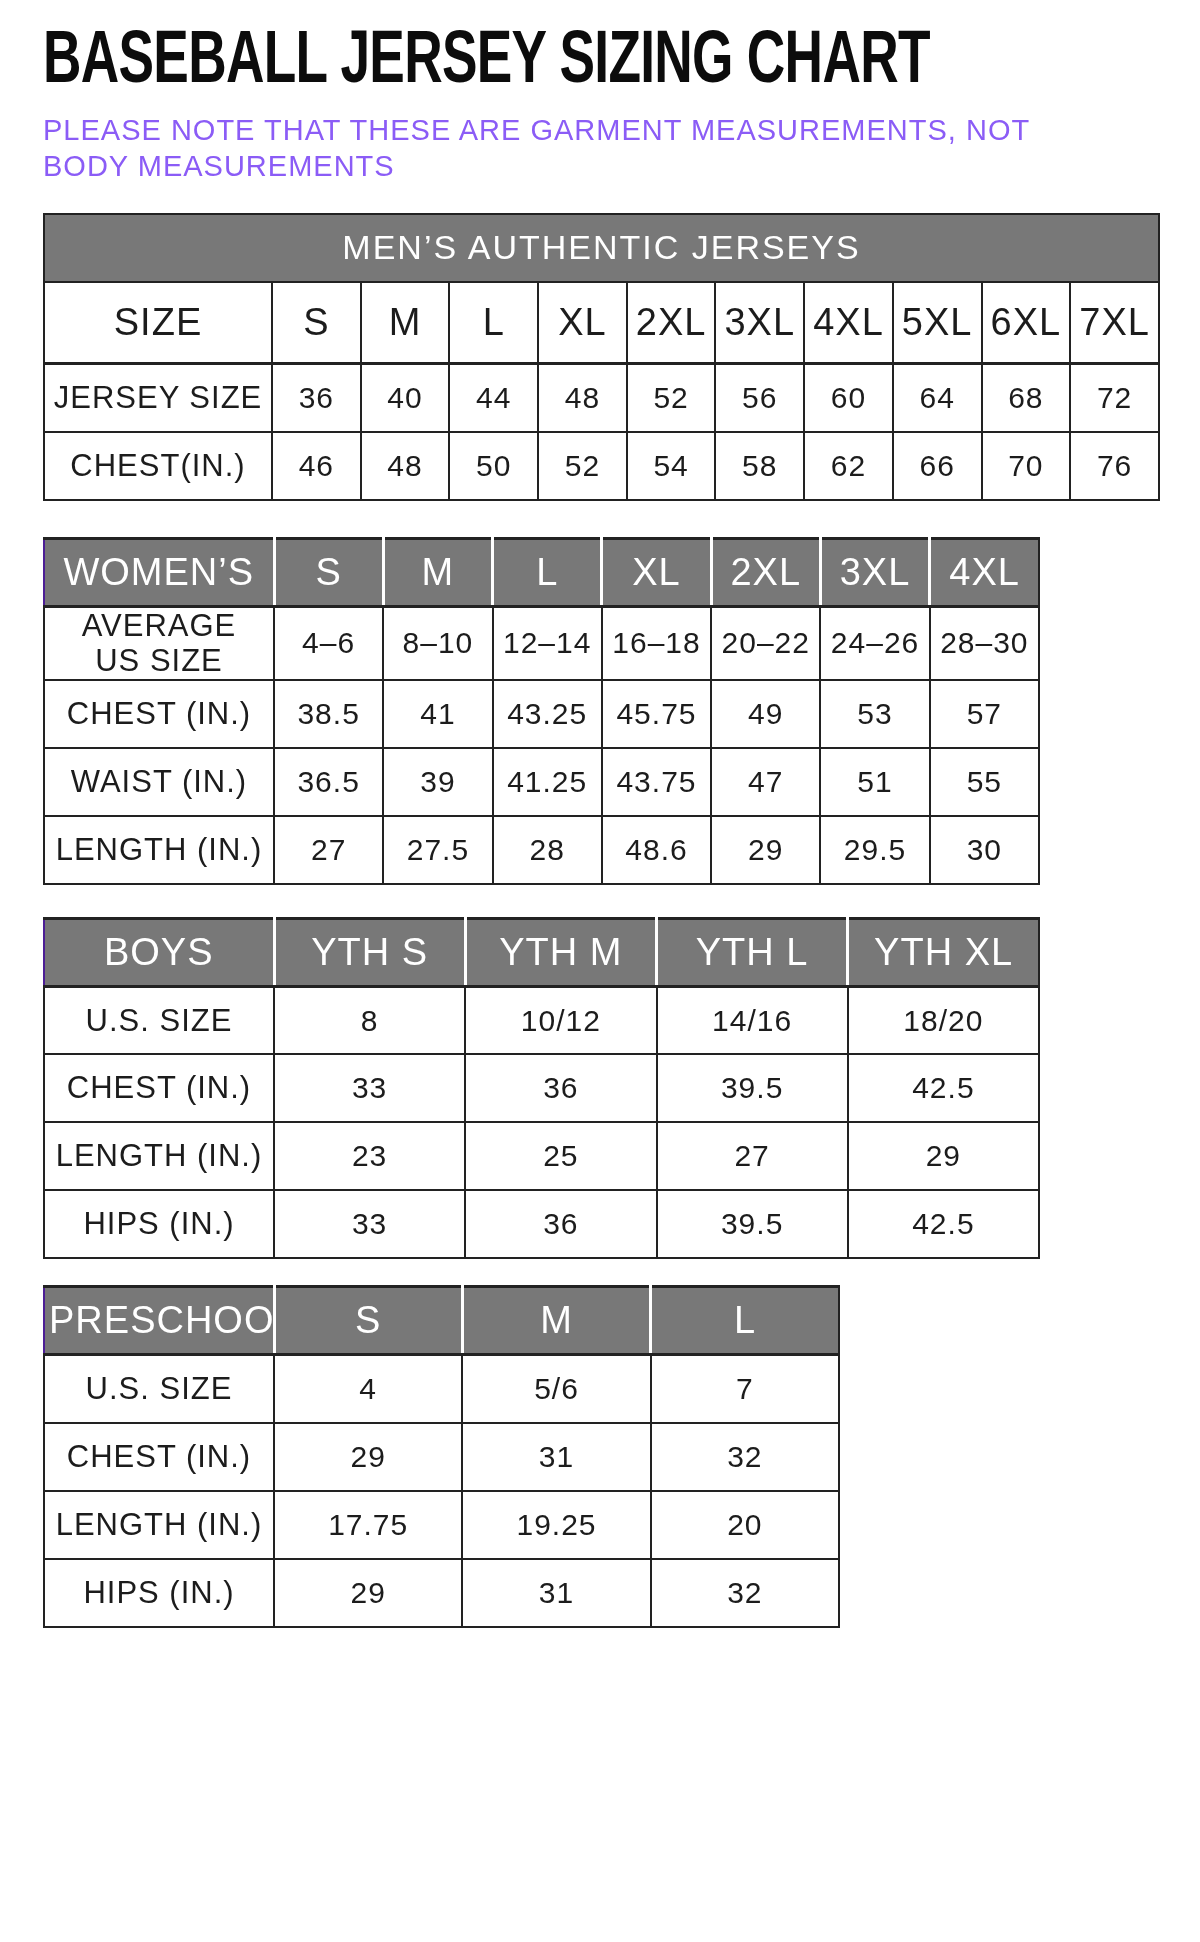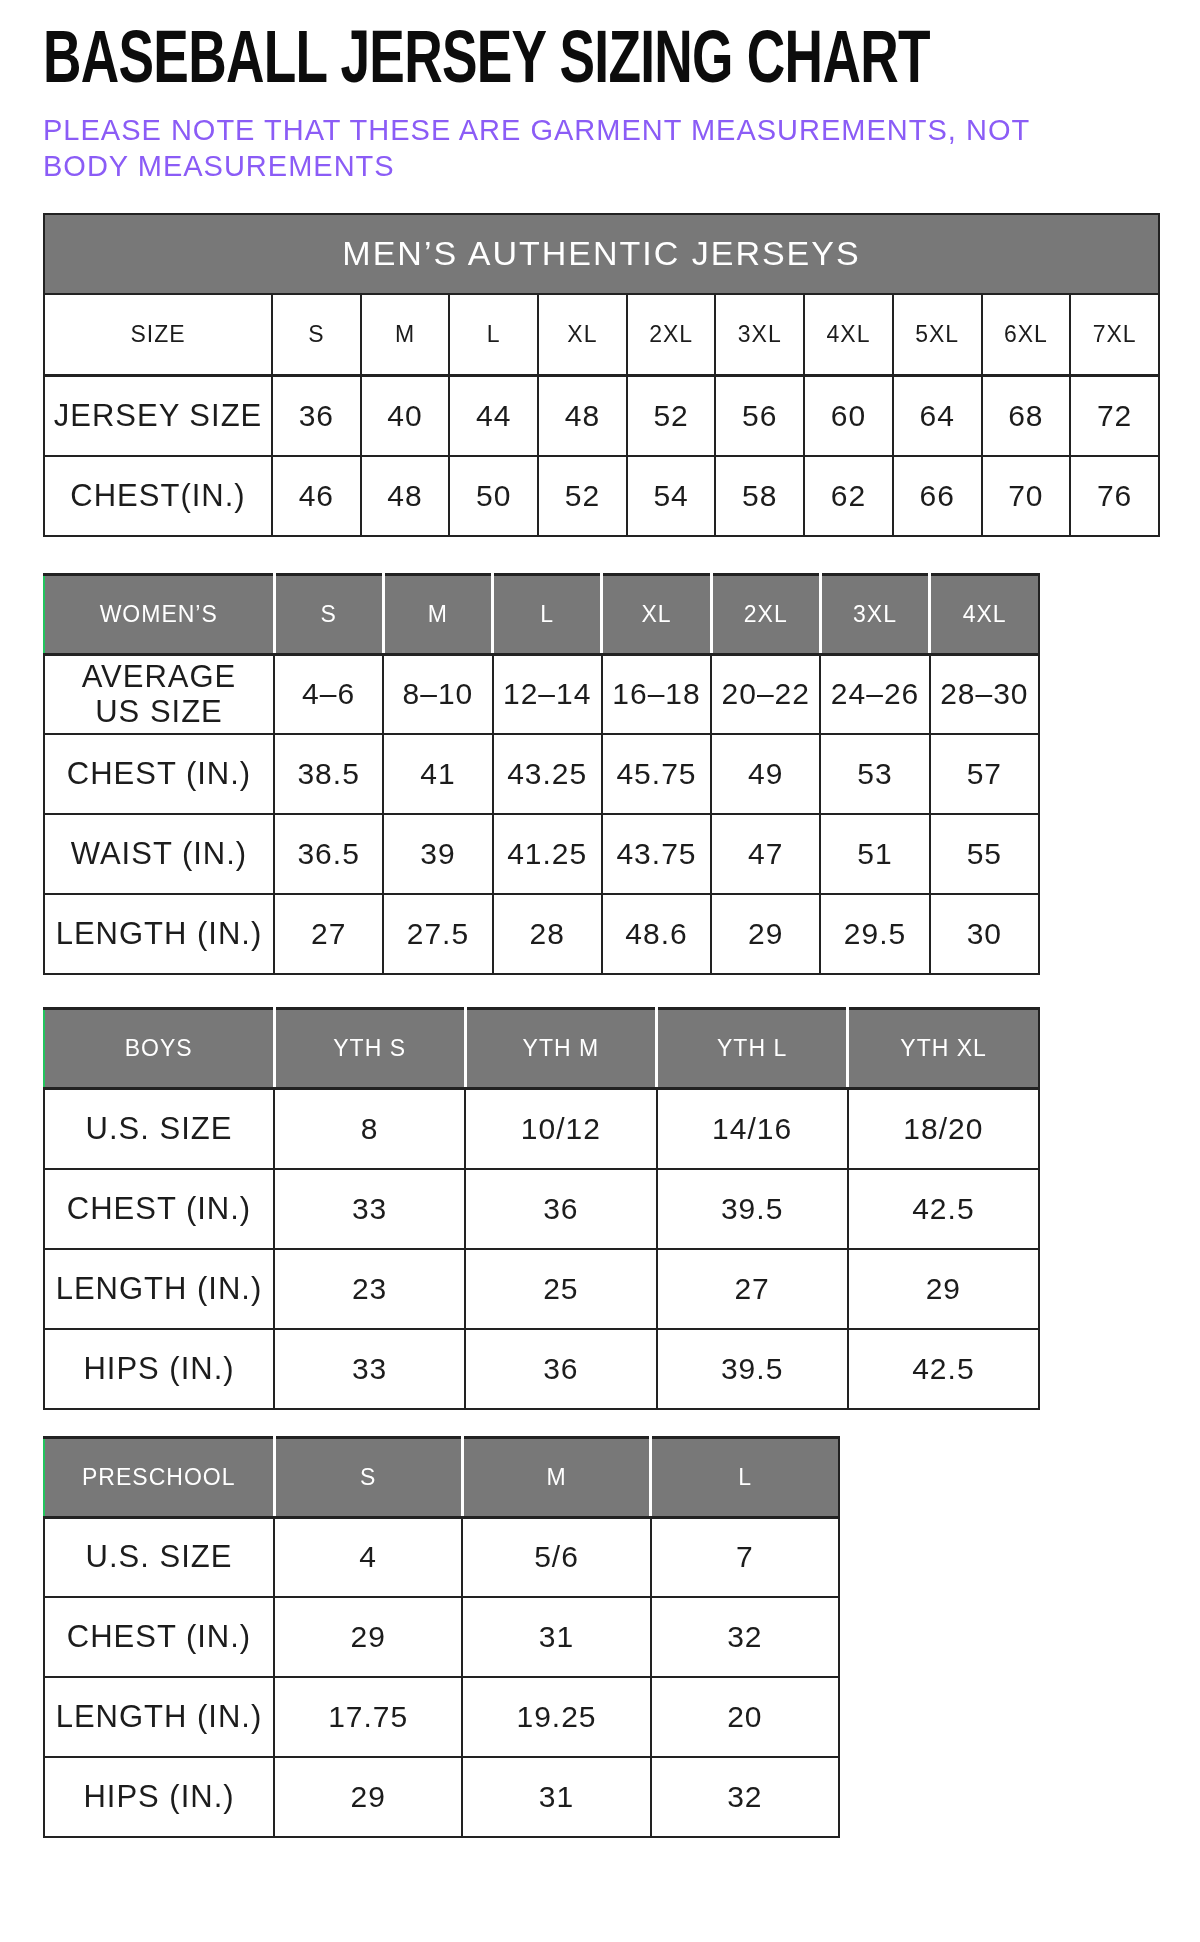--- a/index.html
+++ b/index.html
@@ -37,21 +37,21 @@
     table-layout: fixed;
   }
   .sizing-table th, .sizing-table td {
     border: 2px solid #222222;
     text-align: center;
     vertical-align: middle;
     font-weight: 400;
     padding: 0 4px;
     overflow: hidden;
   }
-  .sizing-table tr { height: 80px; }
+  .sizing-table tr { height: 68px; }
 
   
   .tbl-men   { width: 1117px; margin-bottom: 36px; }
   .tbl-women { width: 997px;  margin-bottom: 32px; }
   .tbl-boys  { width: 997px;  margin-bottom: 26px; }
   .tbl-pre   { width: 797px;  margin-bottom: 24px; }
   .tbl-men   col.c0 { width: 228px; }
   .tbl-women col.c0 { width: 230px; }
   .tbl-boys  col.c0 { width: 230px; }
   .tbl-pre   col.c0 { width: 230px; }
@@ -60,36 +60,36 @@
   .banner-row { height: 84px; }
   .banner-row th {
     background: #787878;
     color: #ffffff;
     font-size: 34px;
     letter-spacing: 2px;
   }
 
   
   .header-row { height: 80px; }
-  .header-row th { font-size: 23px; letter-spacing: 1px; border-bottom-width: 3px; margin-left: 13px; }
+  .header-row th { font-size: 38px; letter-spacing: 1px; border-bottom-width: 3px; margin-left: 13px; }
 
   
   .tbl-men .header-row { height: 82px; }
   .tbl-men .header-row th { background: #ffffff; color: #1c1c1c; }
 
   
   .gray-head .header-row th {
     background: #787878;
     color: #ffffff;
     border-left: 3px solid #ffffff;
     border-right: 3px solid #ffffff;
     border-top: 3px solid #222222;
     border-bottom: 3px solid #222222;
   }
-  .gray-head .header-row th:first-child { border-left: 2px solid #22c55e; }
+  .gray-head .header-row th:first-child { border-left: 2px solid #4c1d95; }
   .gray-head .header-row th:last-child  { border-right: 2px solid #222222; }
 
   .data-row th.label-cell {
     font-size: 31px;
     letter-spacing: 1px;
     white-space: pre-line;
     line-height: 1.15;
   }
   .data-row td.value-cell { font-size: 30px; letter-spacing: 1px; }
 </style>

